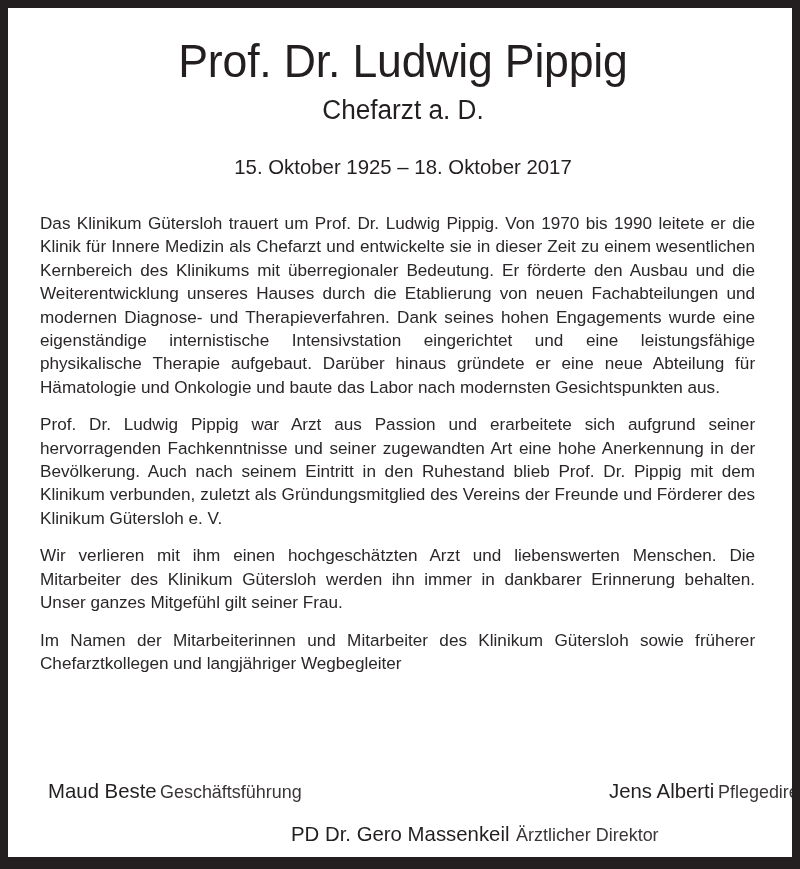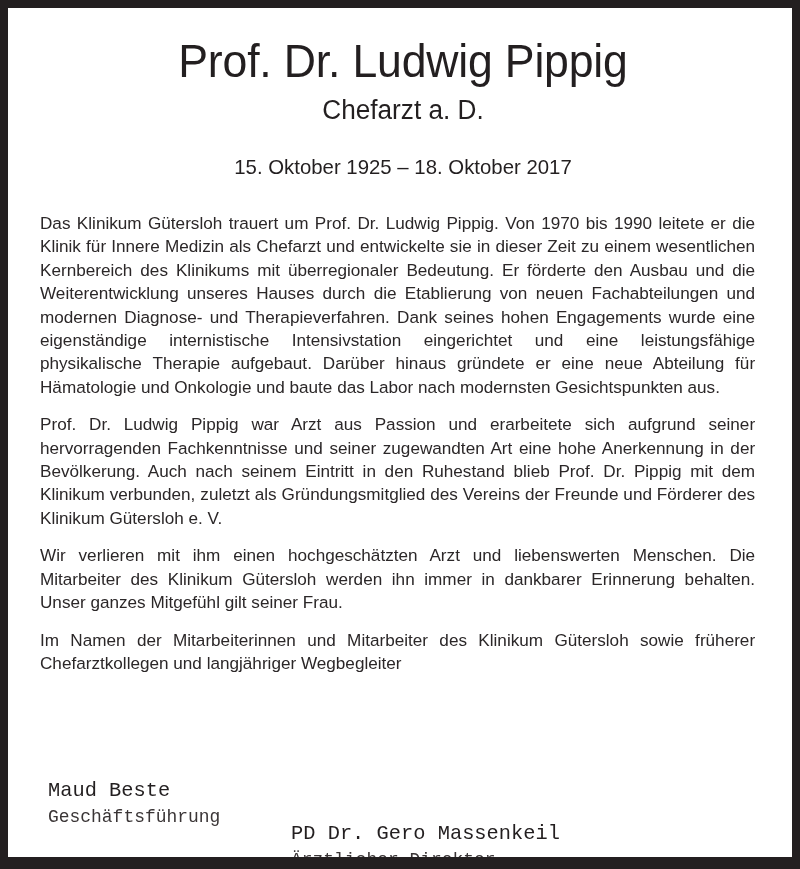--- a/index.html
+++ b/index.html
@@ -107,22 +107,20 @@
     position: absolute;
     left: 8px;
     right: 0;
     top: 770px;
     display: flex;
     flex-direction: row;
     align-items: flex-start;
   }
   .signature-col {
     display: flex;
-    flex-direction: column;
-    font-family: Liberation Mono, monospace;
   }
   .signature-col.col-1 { width: 243px; }
   .signature-col.col-2 { width: 318px; margin-top: 43px; }
   .signature-col.col-3 { width: 180px; }
 
   .sig-name {
     font-size: 21px;
     line-height: 26px;
     font-weight: 500;
     color: #231f20;
@@ -163,17 +161,21 @@
 
       <div class="signatures">
         <div class="signature-col col-1">
           <span class="sig-name">Maud Beste</span>
           <span class="sig-title">Geschäftsführung</span>
         </div>
         <div class="signature-col col-2">
           <span class="sig-name">PD Dr. Gero Massenkeil</span>
           <span class="sig-title">Ärztlicher Direktor</span>
         </div>
+        <div class="signature-col col-3">
+          <span class="sig-name">Jens Alberti</span>
+          <span class="sig-title">Pflegedirektion</span>
+        </div>
       </div>
 
     </div>
   </div>
 </div>
 
 </body></html>

